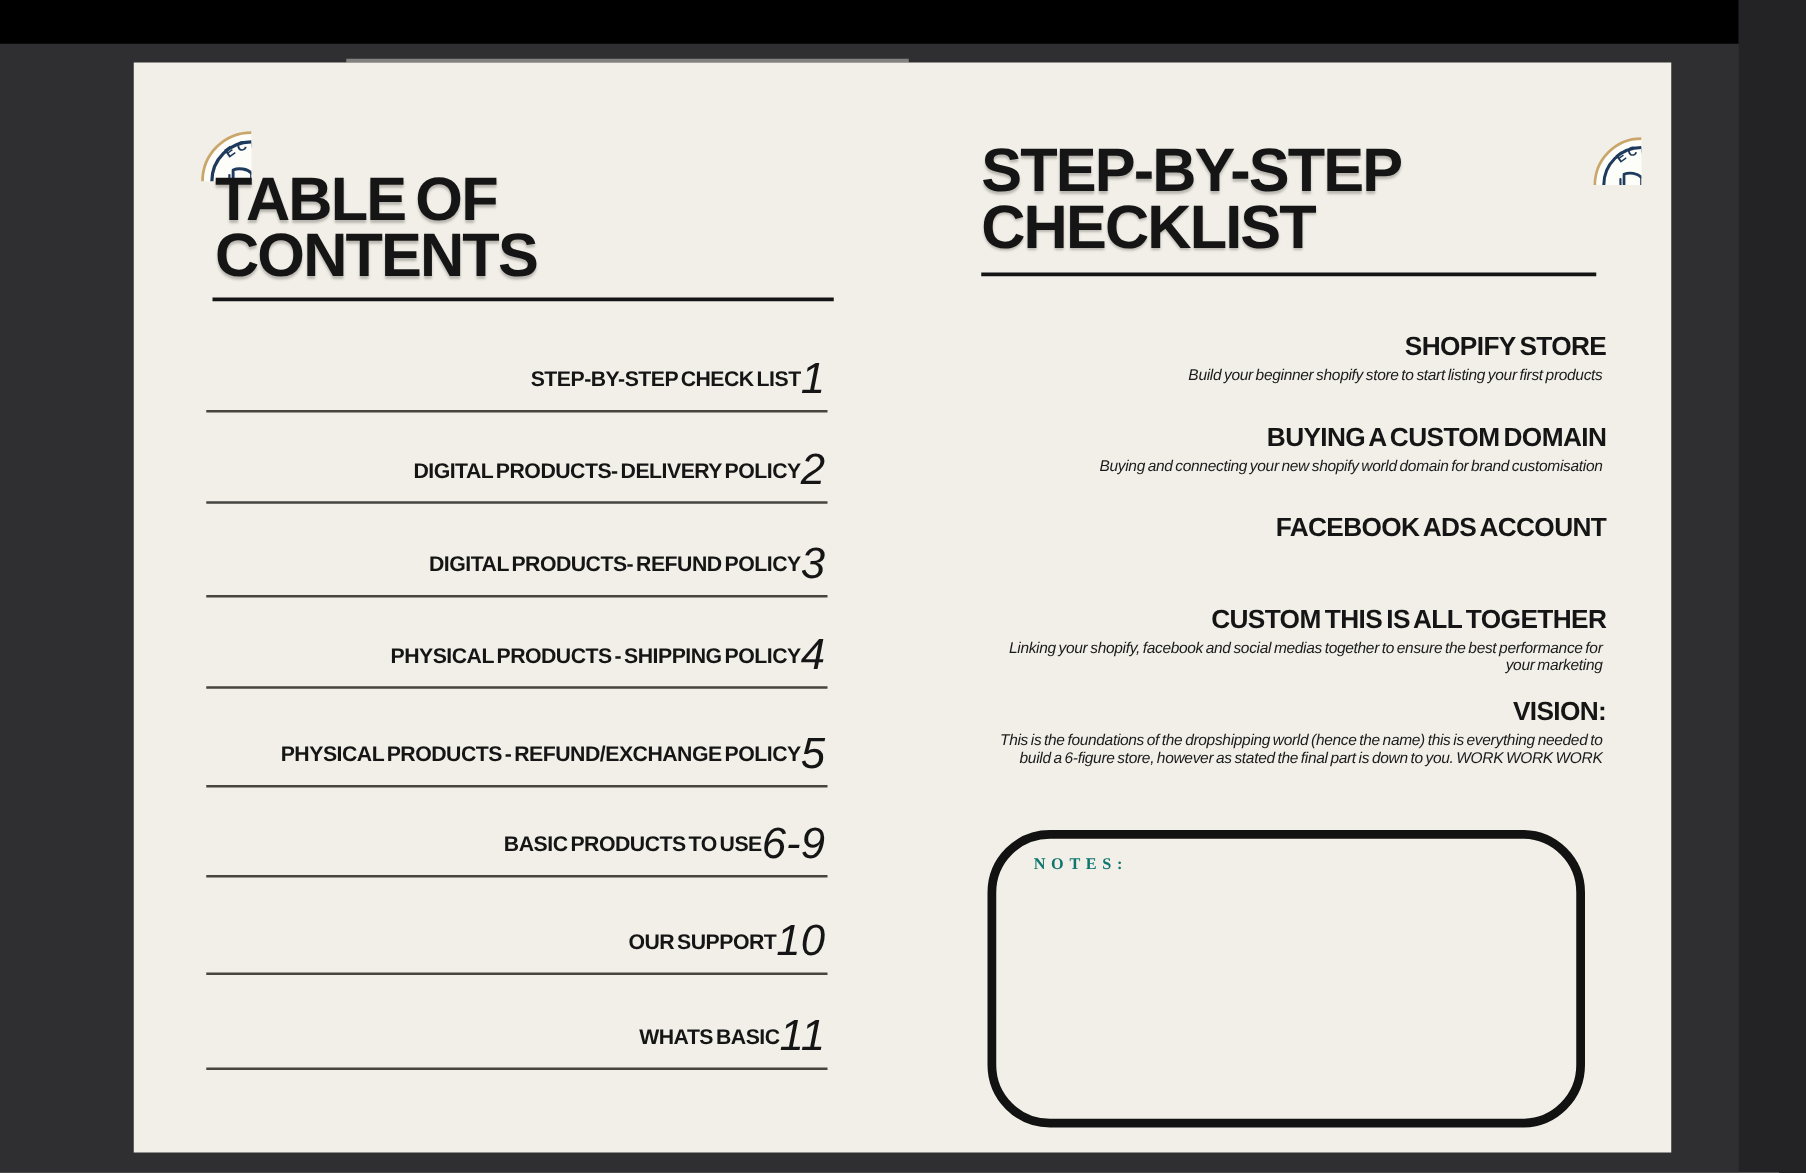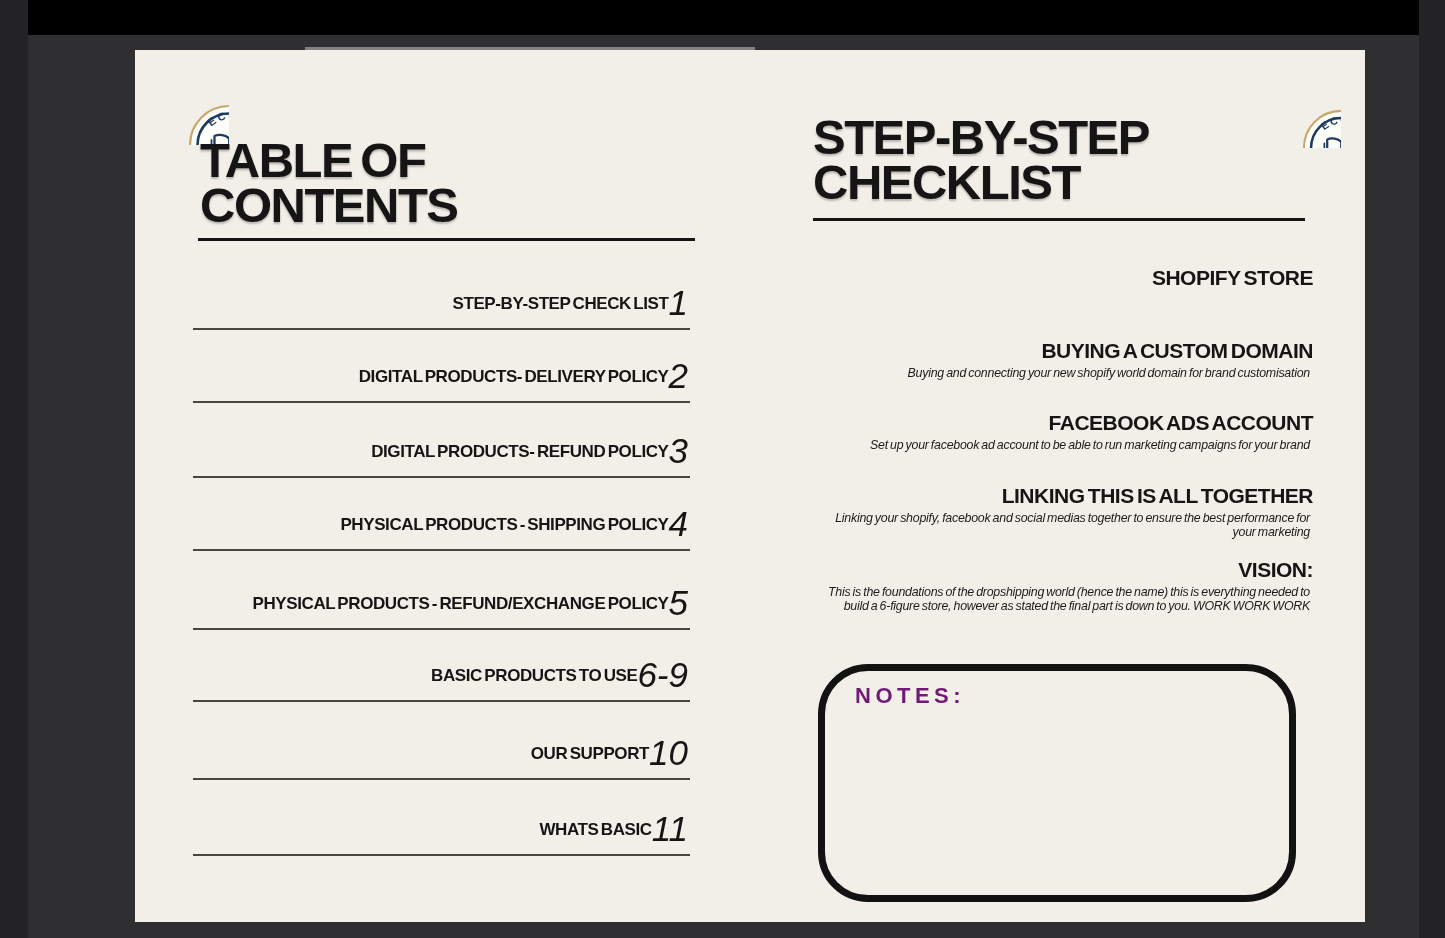--- a/index.html
+++ b/index.html
@@ -1,18 +1,18 @@
 <!DOCTYPE html>
 <html><head>
 <meta charset="utf-8">
 <style>
   html,body{margin:0;padding:0;background:#232325;}
   .stage{
     position:relative;width:1391px;height:938px;overflow:hidden;
-    background:#2f2f31;font-family:"Liberation Sans",sans-serif;color:#151515;margin-left:28px;
+    background:#2f2f31;font-family:"Liberation Sans",sans-serif;color:#151515;
   }
   .top-bar{position:absolute;left:0;top:0;width:100%;height:35px;background:#000;}
   .page{
     position:absolute;left:107px;top:50px;width:1230px;height:872px;
     background:#f1efe8;
   }
   .page-edge-highlight{position:absolute;left:170px;top:-3px;width:450px;height:3px;background:#d8d6cf;opacity:.5;}
 
   
   .logo{position:absolute;}
@@ -69,21 +69,21 @@
     letter-spacing:-.25px;word-spacing:-1px;max-width:497px;color:#1b1b1b;
   }
 
   
   .notes-box{
     position:absolute;left:683px;top:614px;width:478px;height:238px;
     box-sizing:border-box;border:7px solid #121212;border-radius:50px;
   }
   .notes-label{
     position:absolute;left:30px;top:12px;
-    font-size:22px;font-weight:bold;letter-spacing:4.5px;color:#701a75;
+    font-size:13px;font-weight:bold;letter-spacing:4.5px;color:#0f766e;font-family:Liberation Serif, serif;
   }
 </style>
 </head>
 <body>
 
 <svg width="0" height="0" style="position:absolute">
   <defs>
     <symbol id="ecom-codex-badge" viewBox="-41 -41 82 82">
       <circle r="39" fill="#fdfdfa" stroke="#c9a76b" stroke-width="2.2"></circle>
       <circle r="31.5" fill="#fdfdfa" stroke="#1e3a5c" stroke-width="2.6"></circle>
@@ -174,34 +174,34 @@
 
     <div class="right-col">
       <h1 class="doc-title right-title">
         <span>STEP-BY-STEP</span><br>
         <span>CHECKLIST</span>
       </h1>
       <div class="right-rule"></div>
       <div class="sections">
   <div class="section">
     <h2 class="sec-heading">SHOPIFY STORE</h2>
+    <p class="sec-desc">Build your beginner shopify store to start listing your first products</p>
   </div>
 
   <div class="section">
     <h2 class="sec-heading">BUYING A CUSTOM DOMAIN</h2>
     <p class="sec-desc">Buying and connecting your new shopify world domain for brand customisation</p>
   </div>
 
   <div class="section">
     <h2 class="sec-heading">FACEBOOK ADS ACCOUNT</h2>
-    <p class="sec-desc">Set up your facebook ad account to be able to run marketing campaigns for your brand</p>
-  </div>
-
-  <div class="section">
-    <h2 class="sec-heading">LINKING THIS IS ALL TOGETHER</h2>
+  </div>
+
+  <div class="section">
+    <h2 class="sec-heading">CUSTOM THIS IS ALL TOGETHER</h2>
     <p class="sec-desc">Linking your shopify, facebook and social medias together to ensure the best performance for your marketing</p>
   </div>
 
   <div class="section">
     <h2 class="sec-heading">VISION:</h2>
     <p class="sec-desc">This is the foundations of the dropshipping world (hence the name) this is everything needed to build a 6-figure store, however as stated the final part is down to you. WORK WORK WORK</p>
   </div>
 </div>
     </div>
 

